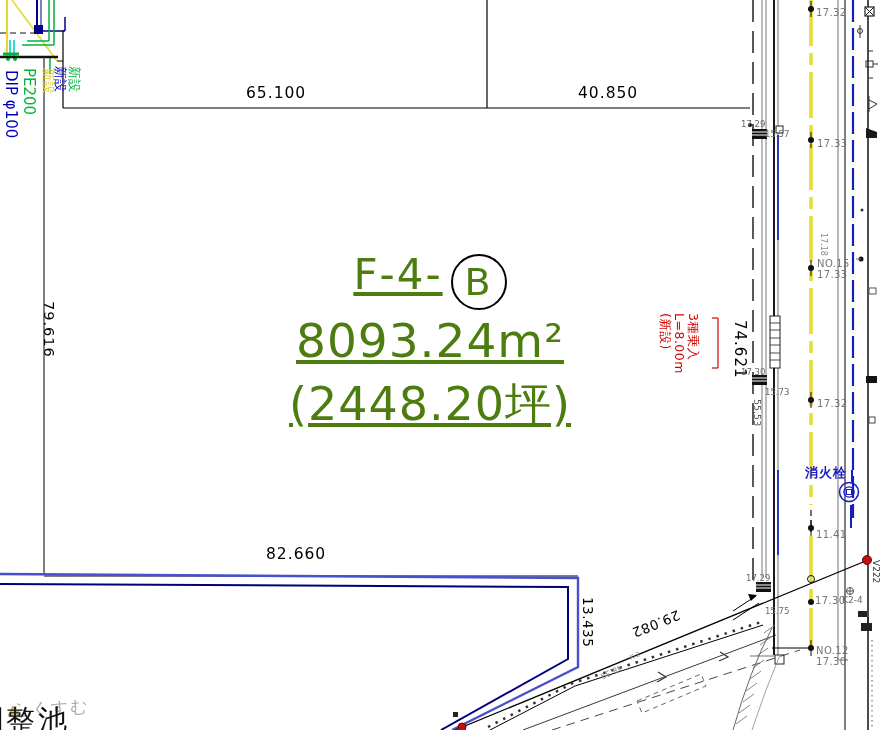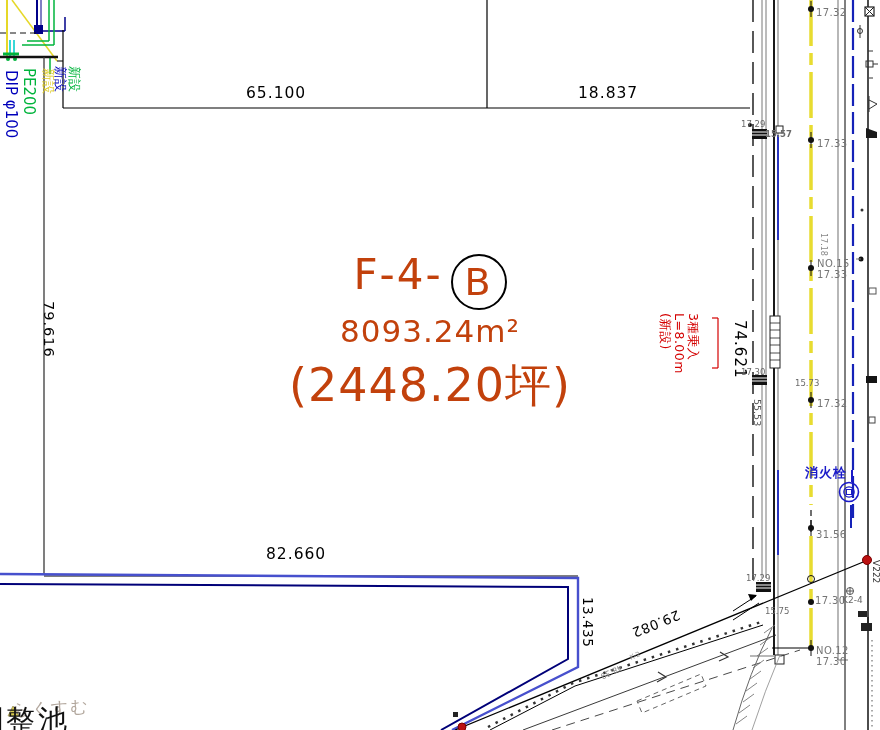--- a/index.html
+++ b/index.html
@@ -5,23 +5,23 @@
   html,body{margin:0;padding:0;background:#fff;}
   #canvas{position:relative;width:880px;height:730px;background:#ffffff;overflow:hidden;
           font-family:"DejaVu Sans",sans-serif;}
   svg{position:absolute;left:0;top:0;}
   .lbl{position:absolute;white-space:nowrap;line-height:1.05;}
   .rot90{transform:rotate(90deg);transform-origin:0 0;}
   .dim{color:#000;font-size:15.5px;letter-spacing:1px;}
   .dimsm{color:#000;font-size:13.5px;letter-spacing:.5px;}
   .gray{color:#757575;font-size:10px;letter-spacing:.4px;}
   .graysm{color:#6a6a6a;font-size:8.5px;}
-  .big{position:absolute;left:255px;width:350px;text-align:center;color:#c2410c;}
+  .big{position:absolute;left:255px;width:350px;text-align:center;color:#4d7c0f;text-decoration:underline;}
   .big .row1{font-size:42px;letter-spacing:2px;}
-  .big .row2{font-size:31px;letter-spacing:1px;}
+  .big .row2{font-size:47px;letter-spacing:1px;}
   .big .row3{font-size:46px;letter-spacing:1px;}
   .circleB{display:inline-flex;align-items:center;justify-content:center;width:52px;height:52px;
            border:2.5px solid #000;border-radius:50%;font-size:38px;margin-left:8px;vertical-align:-6px;}
   .rednote{color:#d40000;font-size:12.5px;line-height:14px;letter-spacing:.5px;}
 </style>
 </head>
 <body>
 
 <div id="canvas">
 
@@ -195,21 +195,21 @@
   <g stroke="#d40000" stroke-width="1.2">
     <line x1="712" y1="318" x2="718" y2="318"></line>
     <line x1="718" y1="318" x2="718" y2="368"></line>
     <line x1="712" y1="368" x2="718" y2="368"></line>
   </g>
 
   <polygon points="8,716 13,706 19,716" fill="#d8cc50" stroke="#9a8f55" stroke-width="0.8"></polygon>
 </svg>
 
 <div class="lbl dim" style="left:246px;top:85px;">65.100</div>
-<div class="lbl dim" style="left:578px;top:85px;">18.837</div>
+<div class="lbl dim" style="left:578px;top:85px;">40.850</div>
 
 <div class="lbl dim rot90" style="left:56px;top:301px;font-size:14.5px;">79.616</div>
 <div class="lbl dim" style="left:254px;top:546px;margin-left:12px;">82.660</div>
 <div class="lbl dim rot90" style="left:747px;top:320px;font-size:15px;">74.621</div>
 <div class="lbl dimsm rot90" style="left:595px;top:597px;">13.435</div>
 <div class="lbl dimsm" style="left:626px;top:617px;width:60px;text-align:center;transform:rotate(158deg);">29.082</div>
 <div class="lbl rot90" style="left:762px;top:399px;font-size:9.5px;color:#555;">55.53</div>
 
 <div class="big" style="top:250px;">
   <div class="row1"><span>F-4-</span><span class="circleB">B</span></div>
@@ -227,29 +227,29 @@
 <div class="lbl rot90" style="left:18px;top:70px;font-size:15px;color:#0000bb;">DIP φ100</div>
 <div class="lbl rot90" style="left:67px;top:66px;font-size:13px;color:#0000bb;">新設</div>
 <div class="lbl rot90" style="left:81px;top:66px;font-size:13px;color:#00b43c;">新設</div>
 <div class="lbl rot90" style="left:55px;top:68px;font-size:13px;color:#ddc920;">新設</div>
 
 <div class="lbl gray" style="left:816px;top:8px;">17.32</div>
 <div class="lbl gray" style="left:817px;top:139px;">17.33</div>
 <div class="lbl gray" style="left:817px;top:259px;">NO.15</div>
 <div class="lbl gray" style="left:817px;top:270px;">17.33</div>
 <div class="lbl gray" style="left:817px;top:399px;">17.32</div>
-<div class="lbl gray" style="left:816px;top:530px;">31.56</div>
+<div class="lbl gray" style="left:816px;top:530px;">11.41</div>
 <div class="lbl gray" style="left:815px;top:596px;">17.30</div>
 <div class="lbl gray" style="left:816px;top:646px;text-align:right;">NO.12</div>
 <div class="lbl gray" style="left:816px;top:657px;">17.30</div>
 
 <div class="lbl graysm" style="left:741px;top:120px;">17.29</div>
-<div class="lbl graysm" style="left:765px;top:130px;font-weight:bold;">15.57</div>
+<div class="lbl graysm" style="left:765px;top:130px;">15.57</div>
 <div class="lbl graysm" style="left:741px;top:368px;">17.30</div>
-<div class="lbl graysm" style="left:765px;top:379px;margin-left:30px;">15.73</div>
+<div class="lbl graysm" style="left:765px;top:388px;">15.73</div>
 <div class="lbl graysm" style="left:746px;top:574px;">17.29</div>
 <div class="lbl graysm" style="left:765px;top:583px;margin-top:24px;">15.75</div>
 
 <div class="lbl" style="left:805px;top:466px;font-size:13px;color:#1a1ac8;letter-spacing:1px;font-weight:bold;">消火栓</div>
 <div class="lbl" style="left:842px;top:596px;font-size:9px;color:#666;">K2-4</div>
 <div class="lbl rot90" style="left:880px;top:560px;font-size:9px;color:#333;">V222</div>
 <div class="lbl rot90" style="left:827px;top:233px;font-size:8px;color:#888;">17.18</div>
 <div class="lbl" style="left:596px;top:667px;width:30px;text-align:center;font-size:8px;color:#888;transform:rotate(155deg);">48.39</div>
 <div class="lbl" style="left:630px;top:653px;font-size:7px;color:#999;transform:rotate(-24deg);">K-2</div>
 

